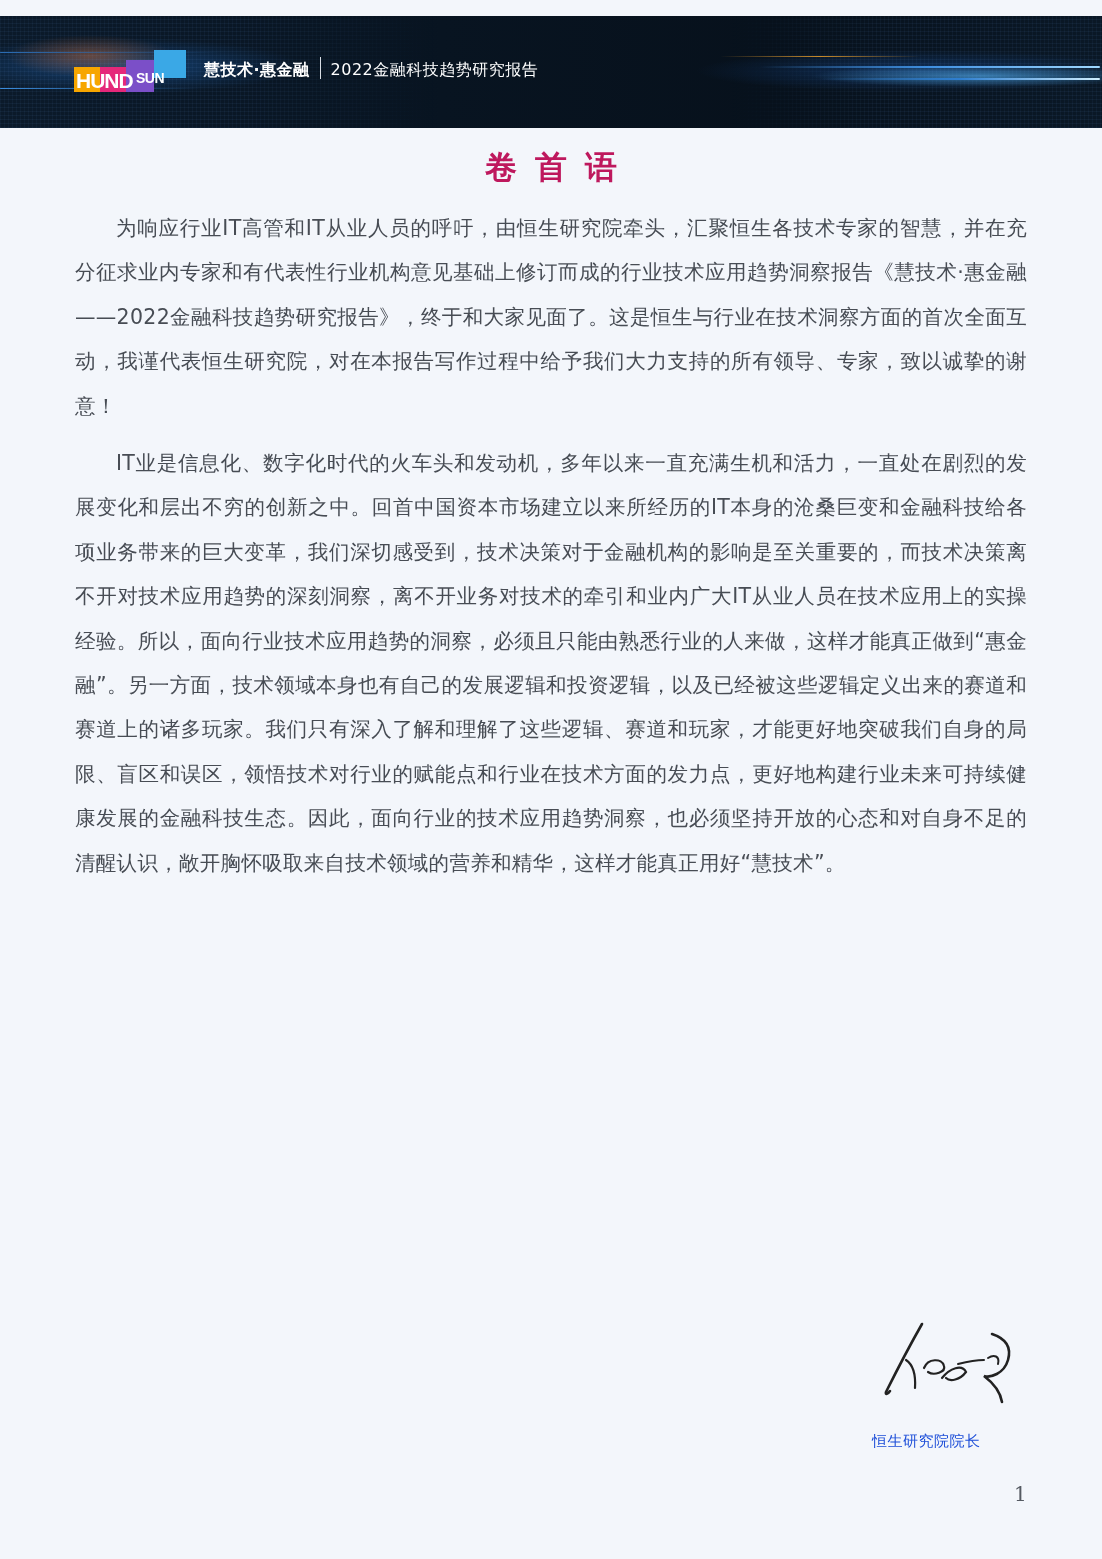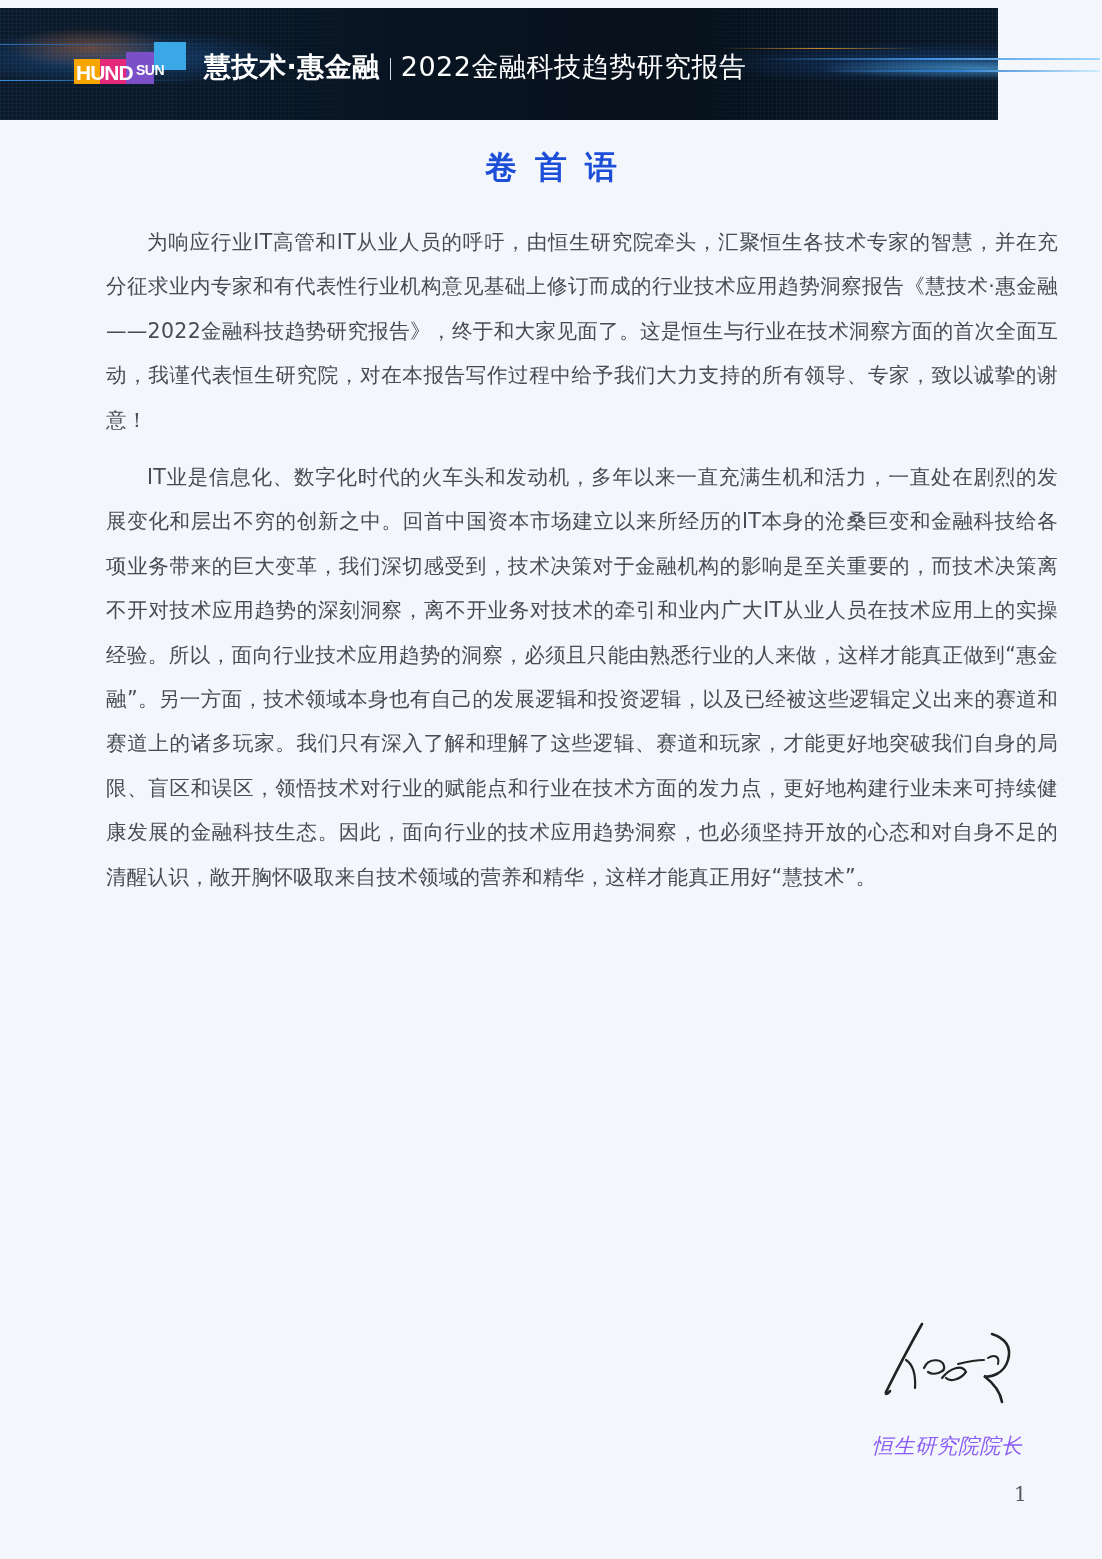--- a/index.html
+++ b/index.html
@@ -4,21 +4,21 @@
 <style>
   html, body { margin: 0; padding: 0; }
   body {
     width: 1102px; height: 1559px; overflow: hidden;
     background: #f3f6fb;
     font-family: "DejaVu Sans", "Liberation Sans", sans-serif;
     color: #3a3f47;
     position: relative;
   }
   .banner {
-    position: absolute; left: 0; top: 8px; width: 998px; height: 112px;
+    position: absolute; left: 0; top: 16px; width: 1102px; height: 112px;
     background:
       radial-gradient(ellipse 120px 30px at 90px 40px, rgba(255,110,20,0.35), transparent 70%),
       radial-gradient(ellipse 260px 40px at 120px 50px, rgba(40,140,255,0.35), transparent 70%),
       radial-gradient(ellipse 240px 16px at 980px 60px, rgba(90,190,255,0.55), transparent 70%),
       radial-gradient(ellipse 320px 30px at 920px 55px, rgba(30,100,200,0.35), transparent 70%),
       linear-gradient(90deg, #0b1a2a 0%, #081421 40%, #07111c 70%, #0a1826 100%);
   }
   .banner::before {
     content: ""; position: absolute; inset: 0;
     background:
@@ -26,40 +26,40 @@
       repeating-linear-gradient(90deg, rgba(120,180,255,0.05) 0 1px, transparent 1px 4px);
     -webkit-mask-image: linear-gradient(90deg, #000 0 22%, transparent 40%, transparent 66%, #000 80%);
             mask-image: linear-gradient(90deg, #000 0 22%, transparent 40%, transparent 66%, #000 80%);
   }
   .streak { position: absolute; height: 2px; border-radius: 2px; }
   .logo { position: absolute; left: 74px; top: 34px; width: 112px; height: 42px; }
   .logo .blk { position: absolute; }
   .logo .t { position: absolute; color: #fff; font-weight: bold; font-family: "Liberation Sans", sans-serif; }
   .banner-title {
     position: absolute; left: 204px; top: 41px;
-    color: #ffffff; font-size: 27px; font-weight: bold; letter-spacing: 0.5px;
+    color: #ffffff; font-size: 16px; font-weight: bold; letter-spacing: 0.5px;
     white-space: nowrap;
     text-align: center;
   }
   .banner-title .sep { display: inline-block; width: 1px; height: 22px; background: #d8dde4; margin: 0 10px; vertical-align: -4px; }
   .banner-title .sub { font-weight: normal; }
 
   .title {
     position: absolute; left: 0; width: 1102px; top: 146px;
-    text-align: center; font-size: 32px; font-weight: bold; color: #1d4ed8;
+    text-align: center; font-size: 32px; font-weight: bold; color: #be185d;
     letter-spacing: 18px; text-indent: 18px;
   }
-  .content { position: absolute; left: 75px; top: 220px; width: 952px; margin-left: 31px; }
+  .content { position: absolute; left: 75px; top: 206px; width: 952px; }
   .para {
     margin: 0 0 13px 0;
     font-size: 20.5px; line-height: 44.4px; color: #474c54;
     text-indent: 2em; text-align: justify; letter-spacing: 0.3px;
   }
   .signature { position: absolute; left: 880px; top: 1320px; width: 150px; height: 95px; }
-  .signer { position: absolute; left: 872px; top: 1432px; font-size: 21px; color: #8b5cf6; letter-spacing: 0.5px; font-style: italic; }
+  .signer { position: absolute; left: 872px; top: 1432px; font-size: 15px; color: #1d4ed8; letter-spacing: 0.5px; }
   .page-num { position: absolute; left: 1014px; top: 1482px; font-size: 20px; color: #555a62; font-family: "DejaVu Serif", serif; }
 </style>
 </head>
 <body>
 
 <div class="banner">
   <div class="streak" style="left:760px;top:50px;width:340px;background:linear-gradient(90deg,transparent,#3f8fe0,#9fd8ff);"></div>
   <div class="streak" style="left:820px;top:62px;width:280px;background:linear-gradient(90deg,transparent,#2f7fd0,#cfeeff);"></div>
   <div class="streak" style="left:720px;top:40px;width:200px;height:1px;background:linear-gradient(90deg,transparent,#c88a2a,transparent);"></div>
   <div class="streak" style="left:0;top:36px;width:220px;height:1px;background:linear-gradient(90deg,#2b6db5,transparent);"></div>

